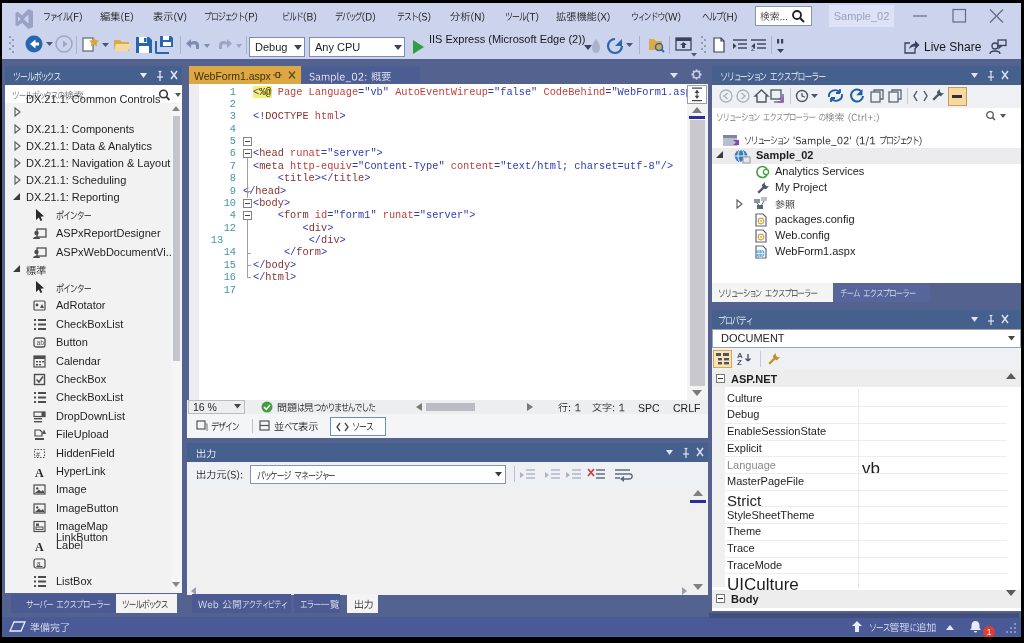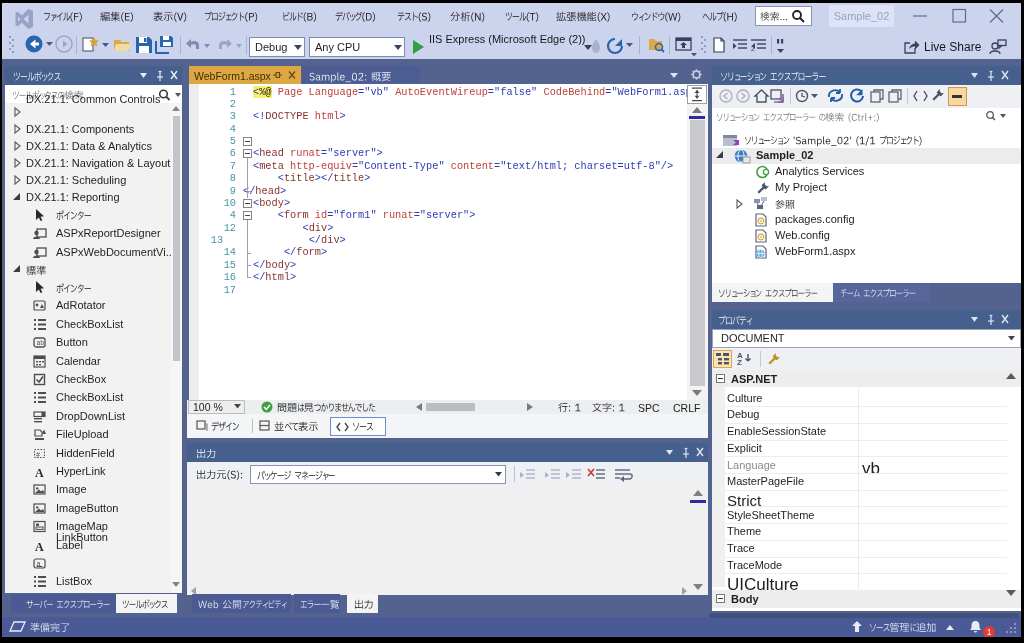--- a/index.html
+++ b/index.html
@@ -774,21 +774,21 @@
     </svg>
     <svg class="i" style="left:689px;top:104px" width="12" height="8">
       <path d="M1 6 L11 6 L6 0 Z" fill="#7a7a7a"></path>
     </svg>
     <div class="a" style="left:687px;top:113px;width:16px;height:2.5px;background:#2d2da0"></div>
     <div class="a" style="left:688px;top:117px;width:15px;height:266px;background:#c9c9cd"></div>
     <svg class="i" style="left:689px;top:387px" width="12" height="8">
       <path d="M1 0 L11 0 L6 6 Z" fill="#7a7a7a"></path>
     </svg>
     <div class="a" style="left:185px;top:397px;width:521px;height:14px;background:#edeef0"></div>
-    <div class="a" style="left:186px;top:397px;width:57px;height:14px;background:#edeef0;border:1px solid #bcbcbc;font-size:10.5px;color:#1e1e1e;padding-left:4px">100 %</div>
+    <div class="a" style="left:186px;top:397px;width:57px;height:14px;background:#edeef0;border:1px solid #bcbcbc;font-size:10.5px;color:#1e1e1e;padding-left:4px">16 %</div>
     <svg class="i" style="left:232px;top:401px" width="8" height="6">
       <path d="M0 0 L7 0 L3.5 4.5 Z" fill="#444"></path>
     </svg>
     <svg class="i" style="left:259px;top:398px" width="12" height="12">
       <circle cx="6" cy="6" r="5.5" fill="#3f9e3f"></circle>
       <path d="M3 6 L5.3 8.4 L9 4" fill="none" stroke="#fff" stroke-width="1.6"></path>
     </svg>
     <svg class="j " style="left:275.0px;top:398.8px" width="100.0" height="12.5">
       <g fill="#1e1e1e" transform="translate(0,9.20) scale(0.0100,-0.0100)">
         <use href="#g554f" x="0"></use>

